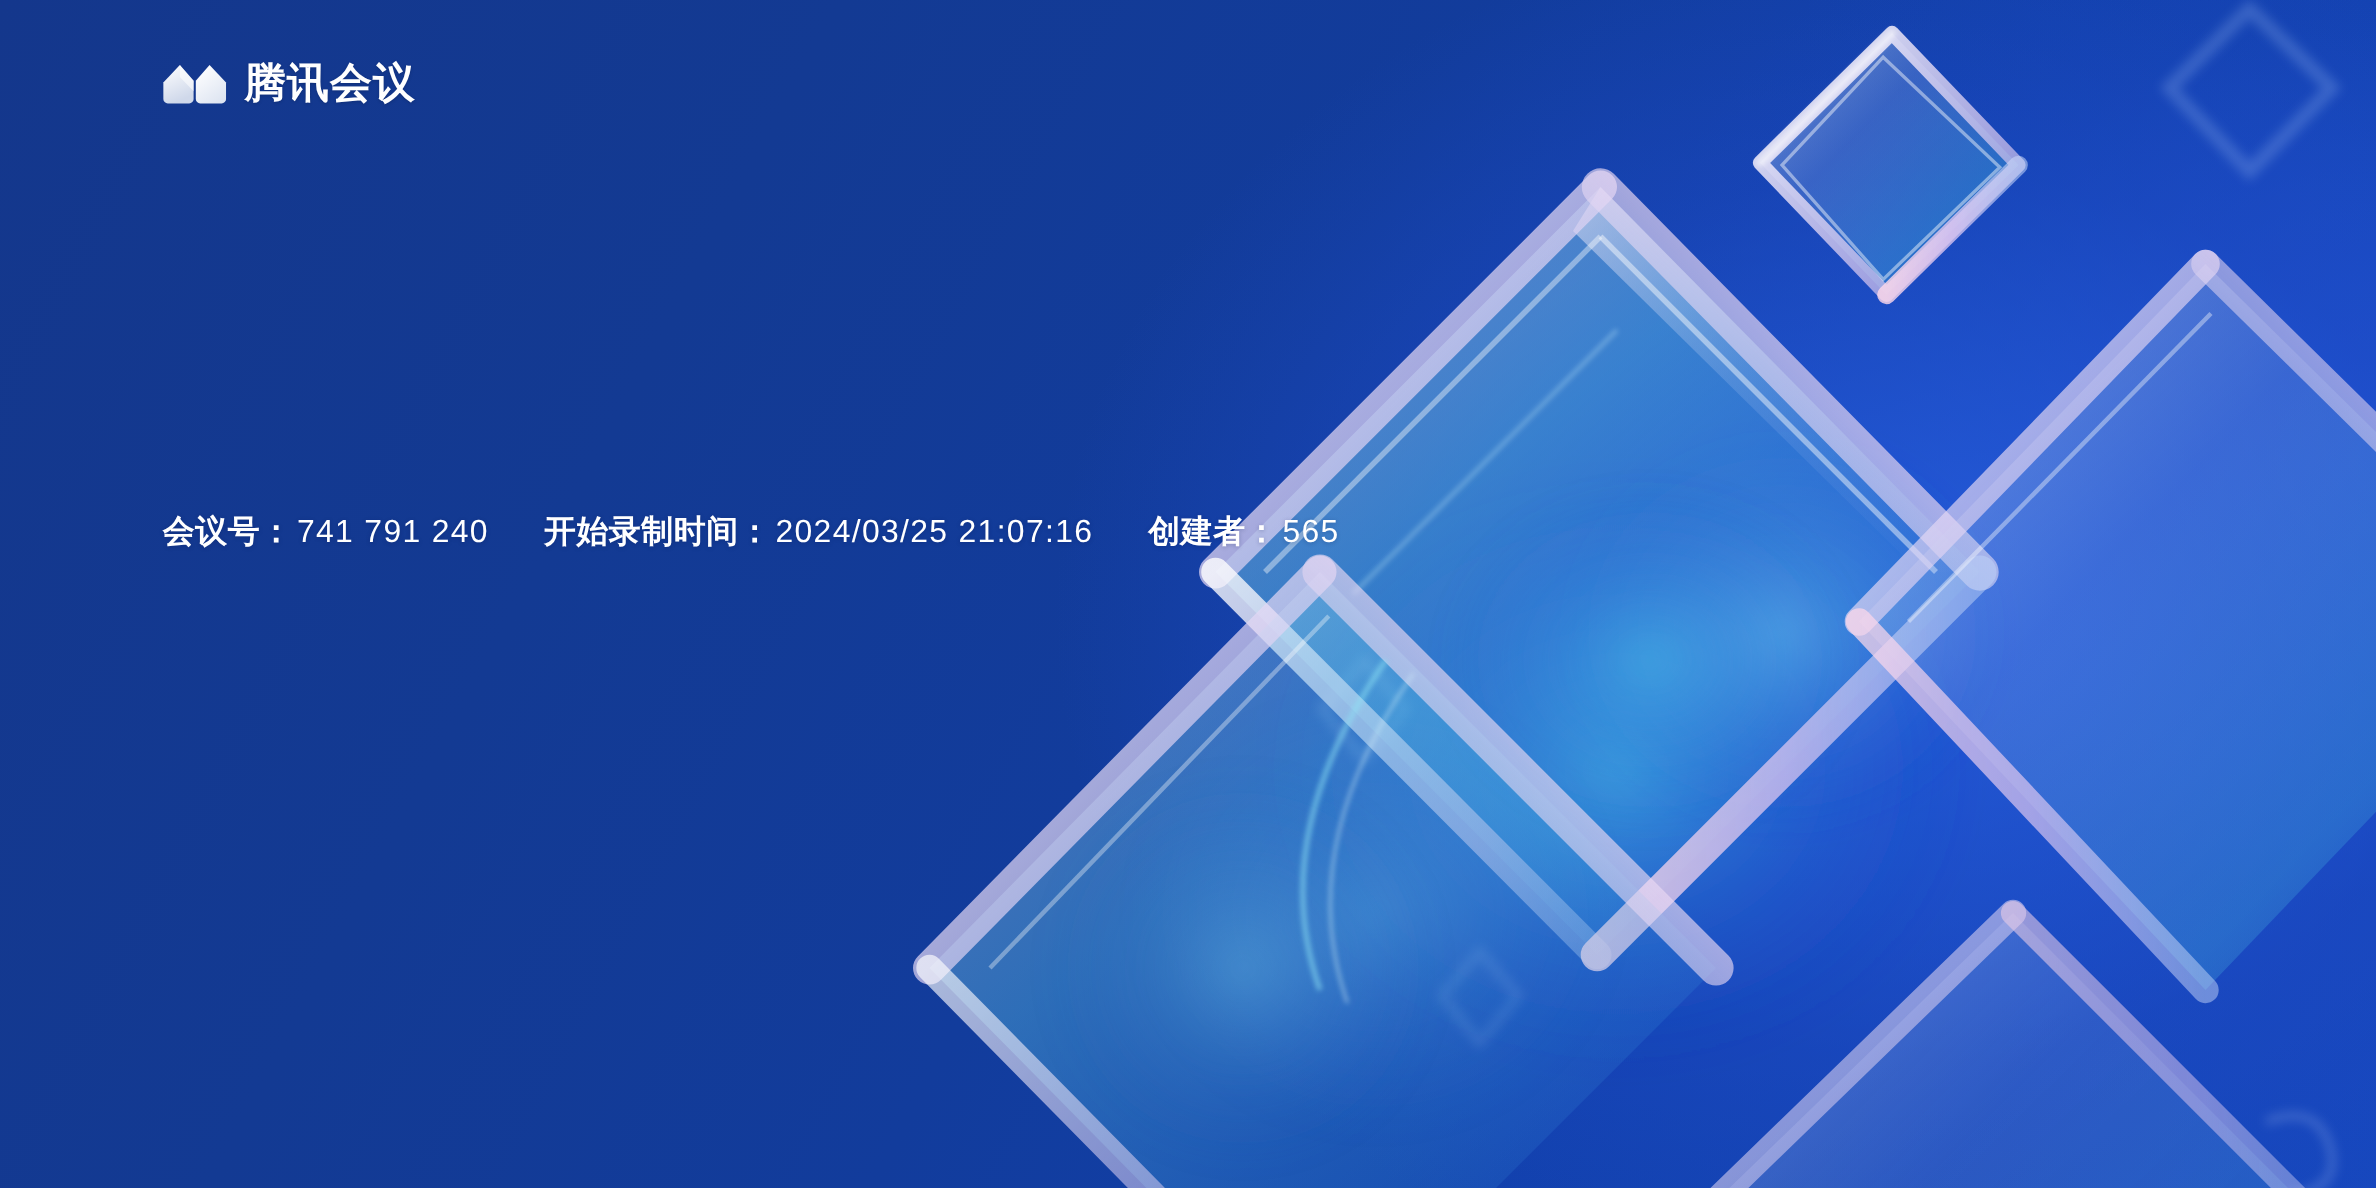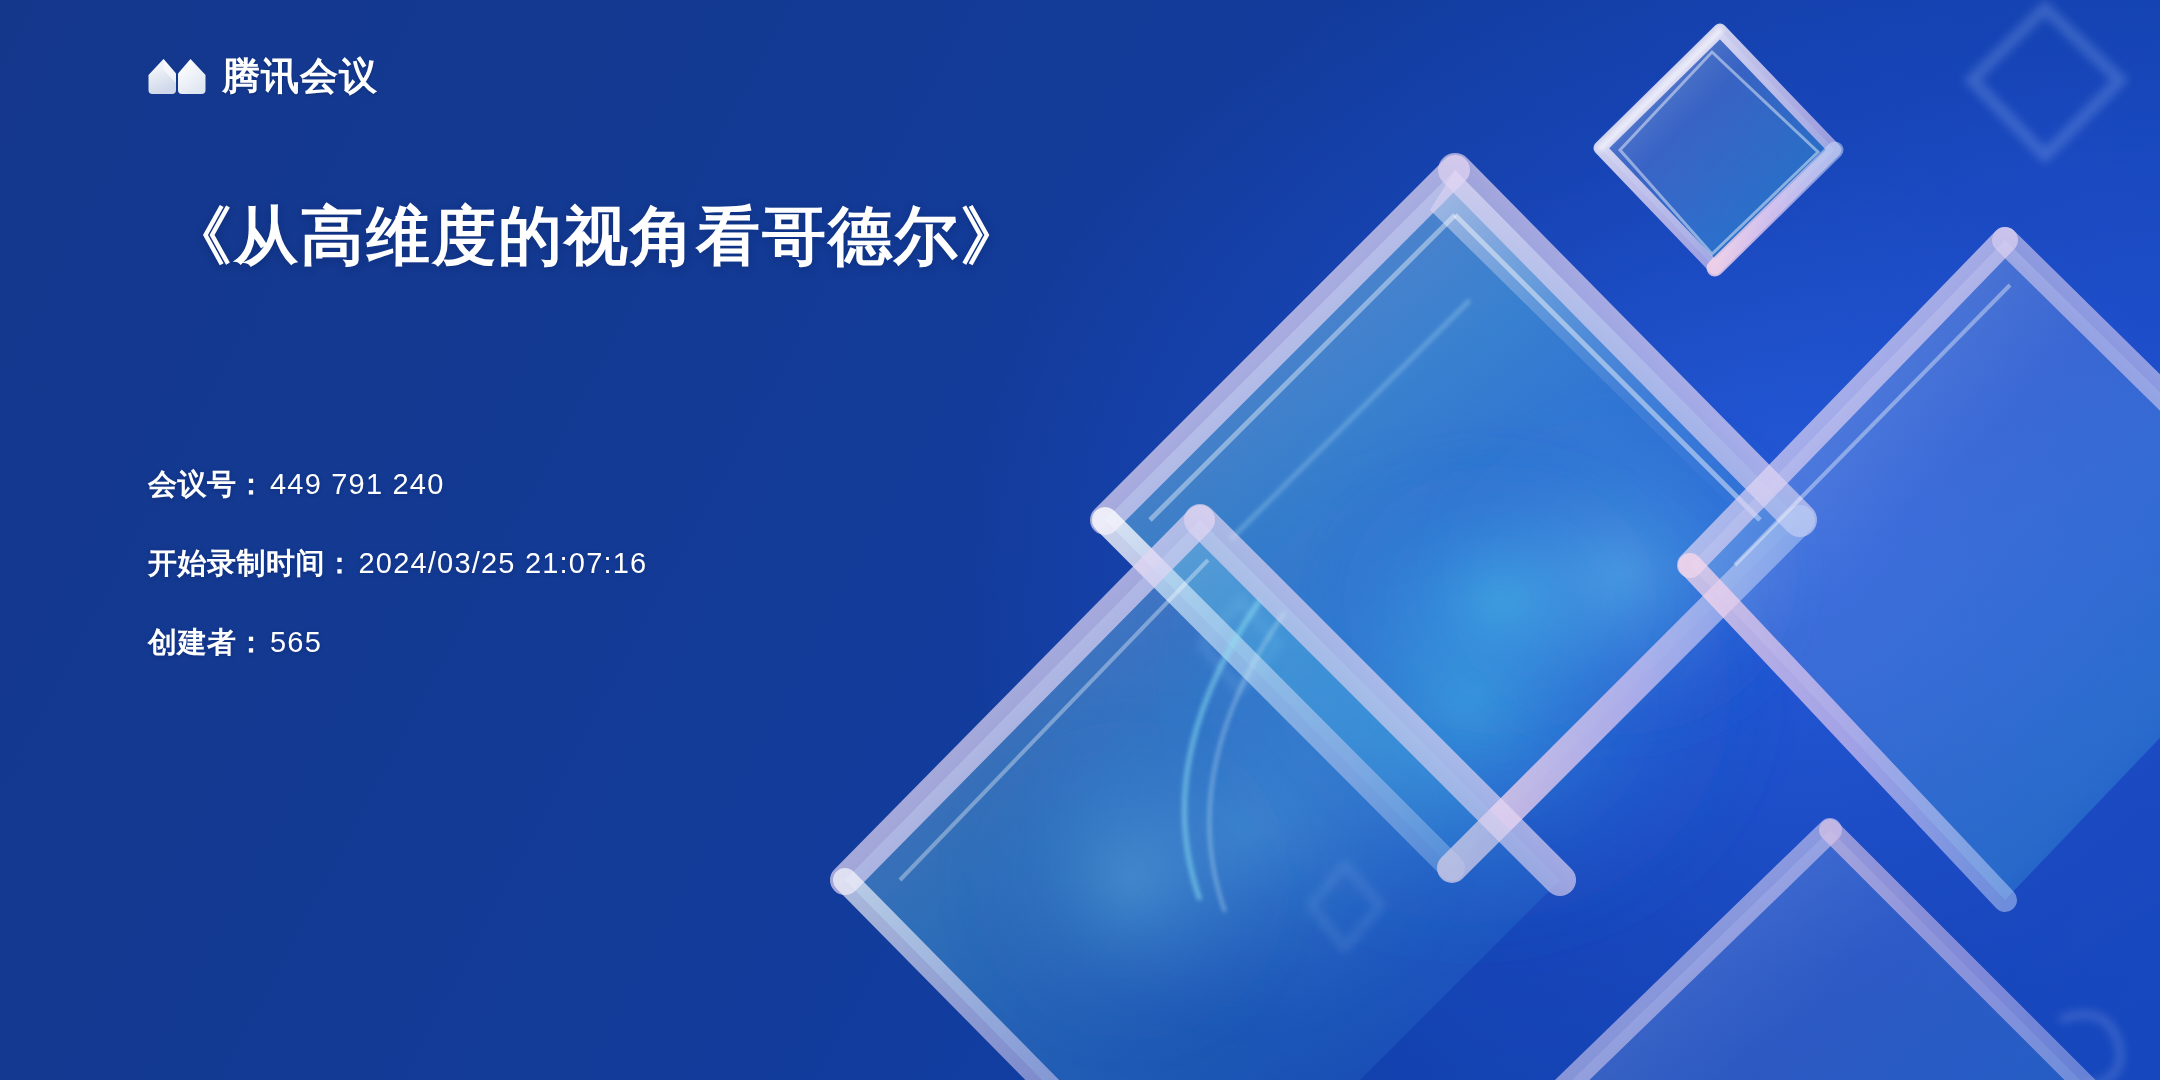--- a/index.html
+++ b/index.html
@@ -54,21 +54,21 @@
     line-height:1.25;
     letter-spacing:2px;
     white-space:nowrap;
     text-shadow:0 2px 8px rgba(0,20,70,0.28);
   }
 
   
   #meta-list {
     position:absolute;
     left:148px; top:470px;
-    display:flex; flex-direction:column;
+    display:flex; flex-direction:row;
     gap:50px;
   }
   .meta-row {
     display:flex; align-items:baseline;
     color:#ffffff;
     font-size:29px;
     font-weight:700;
     white-space:nowrap;
     line-height:1;
     text-shadow:0 1px 4px rgba(0,20,70,0.25);
@@ -228,27 +228,26 @@
           <stop offset="100%" stop-color="#dde4f1"></stop>
         </linearGradient>
       </defs>
       <path d="M15.5 5 L28 19.5 L28 36 A4 4 0 0 1 24 40 L4.5 40 A4 4 0 0 1 0.5 36 L0.5 21 Z" fill="url(#lgA)"></path>
       <path d="M42.5 5 L57.5 21 L57.5 36 A4 4 0 0 1 53.5 40 L34 40 A4 4 0 0 1 30 36 L30 19.5 Z" fill="url(#lgB)"></path>
       <path d="M15.5 5 L28 19.5 L28 29 L15.5 16 Z" fill="#ffffff" opacity="0.55"></path>
     </svg>
     <span id="logo-text">腾讯会议</span>
   </div>
 
-  <h1 id="cover-title">《从高维度的视角看哥德尔》</h1>
 
   <div id="meta-list">
 
     <div class="meta-row">
       <span class="meta-label">会议号：</span>
-      <span class="meta-value">449 791 240</span>
+      <span class="meta-value">741 791 240</span>
     </div>
 
     <div class="meta-row">
       <span class="meta-label">开始录制时间：</span>
       <span class="meta-value">2024/03/25 21:07:16</span>
     </div>
 
     <div class="meta-row">
       <span class="meta-label">创建者：</span>
       <span class="meta-value">565</span>

